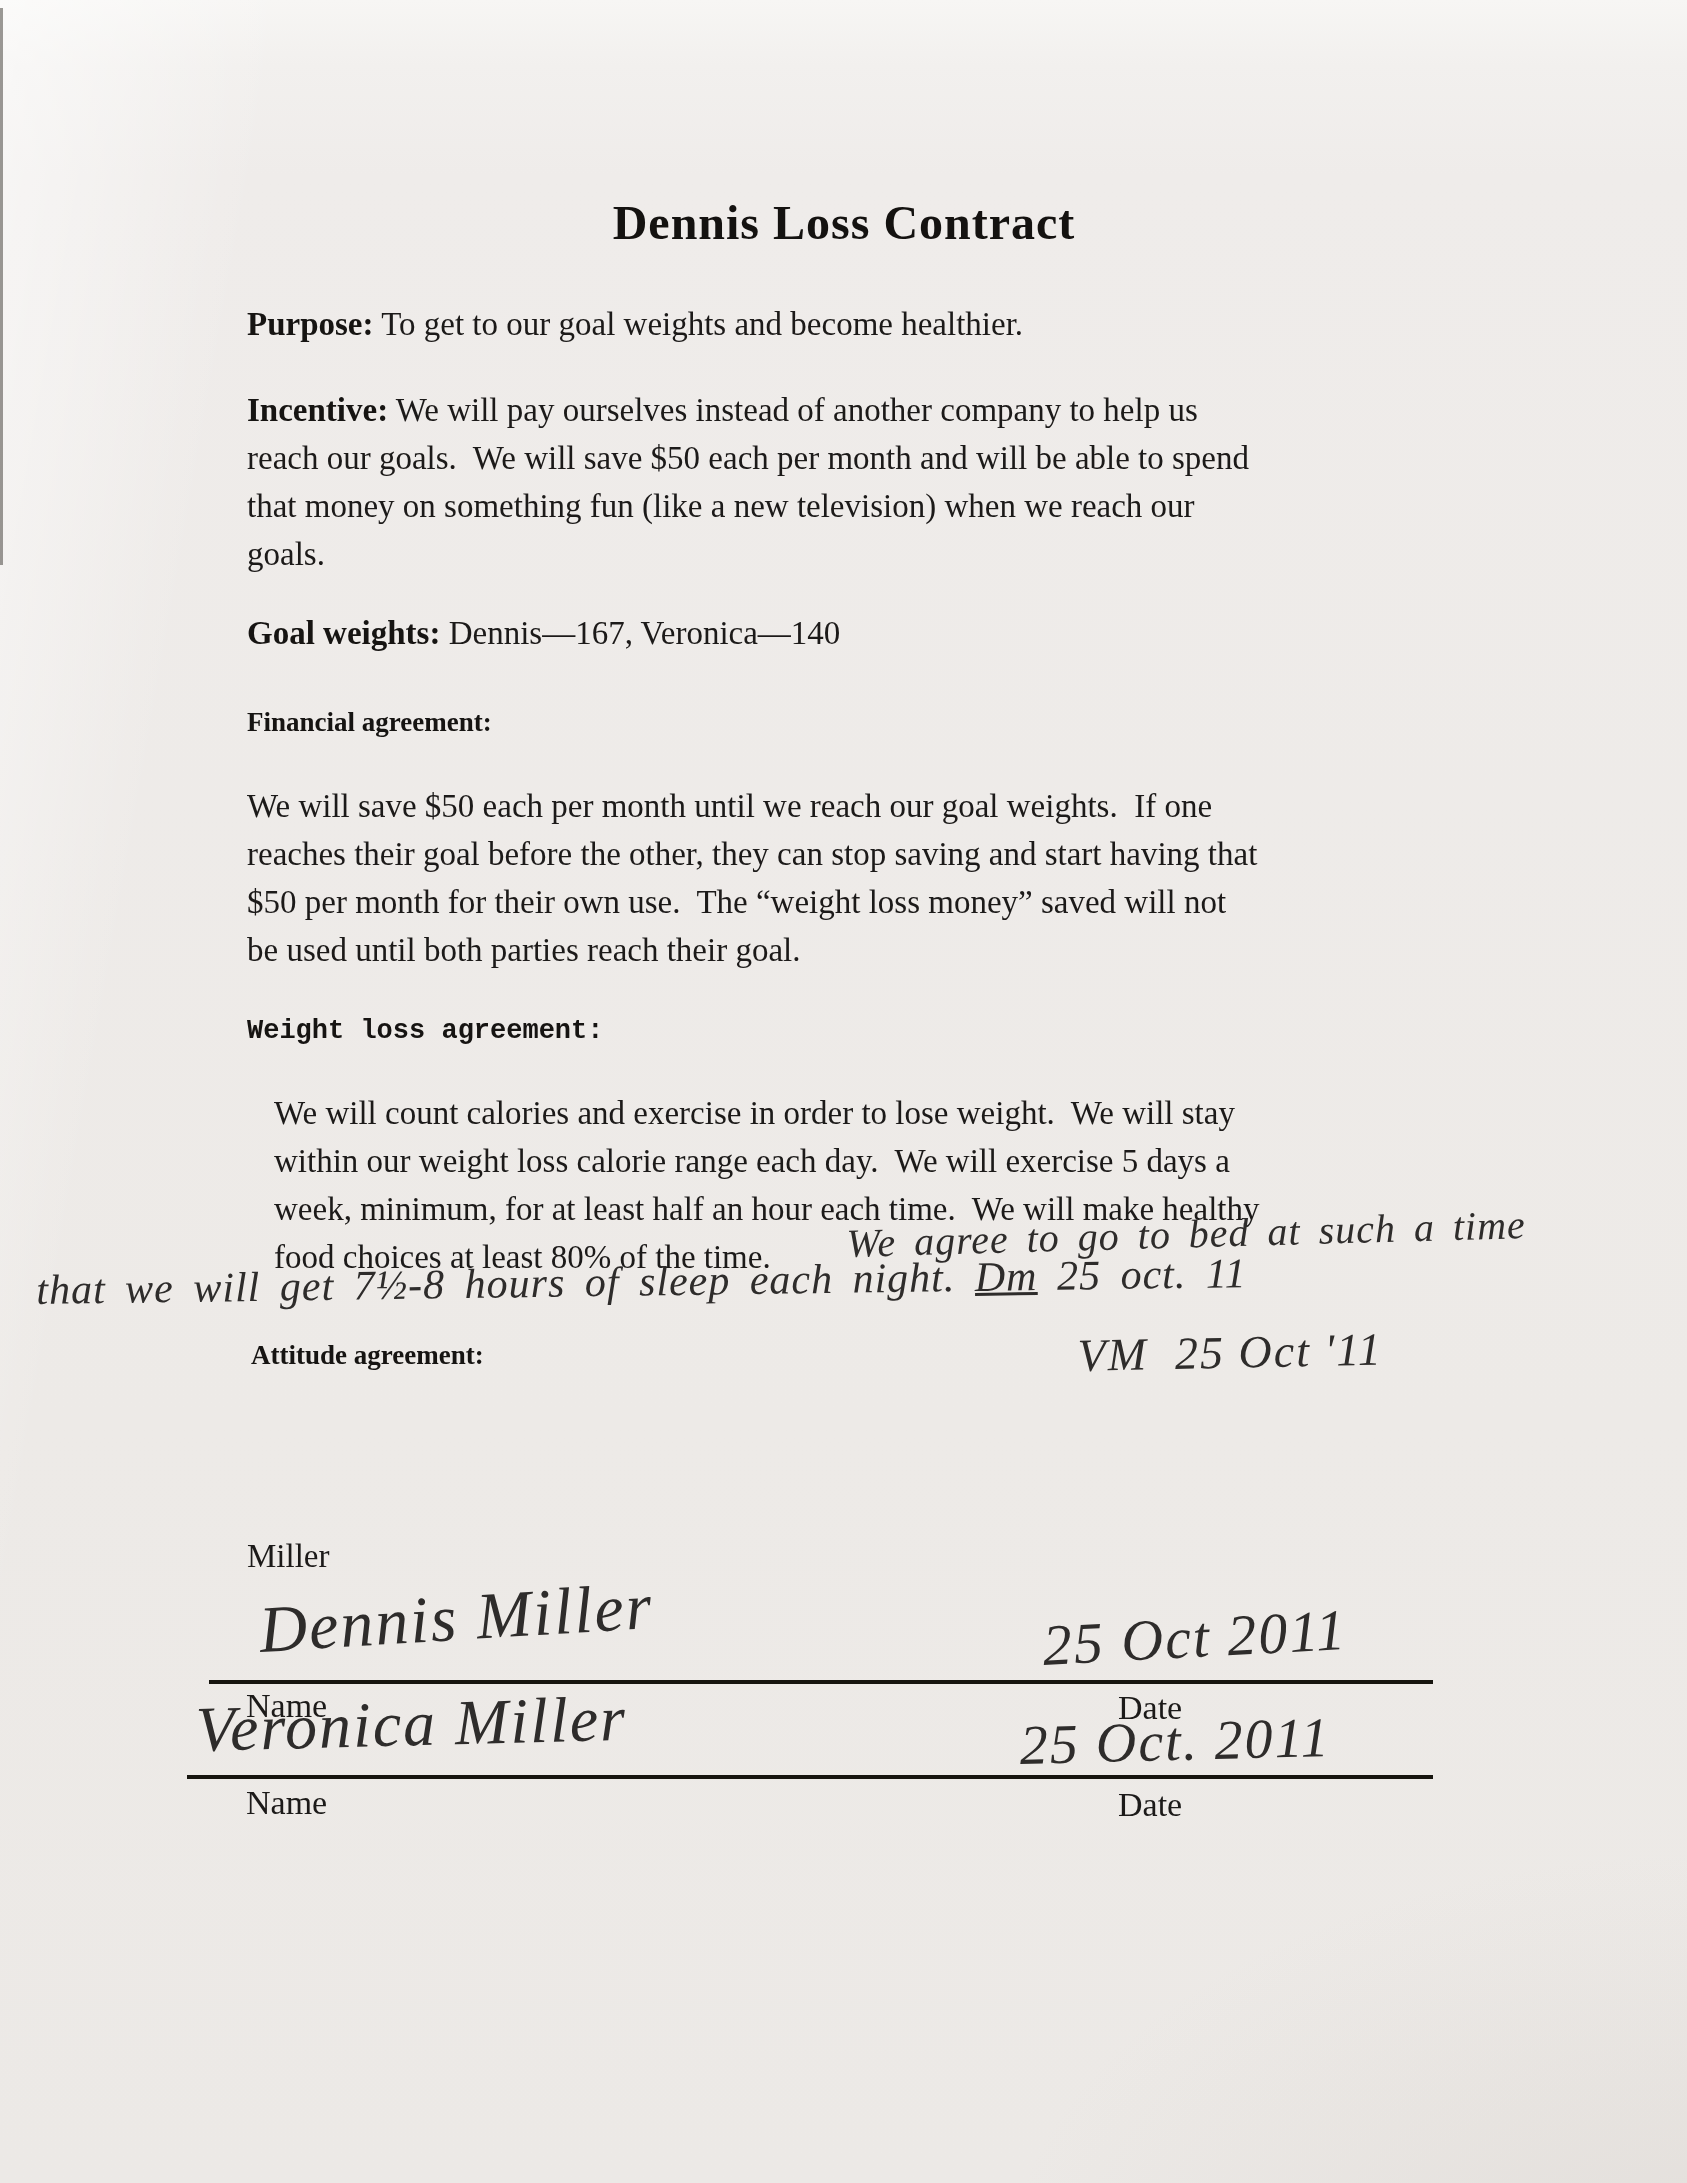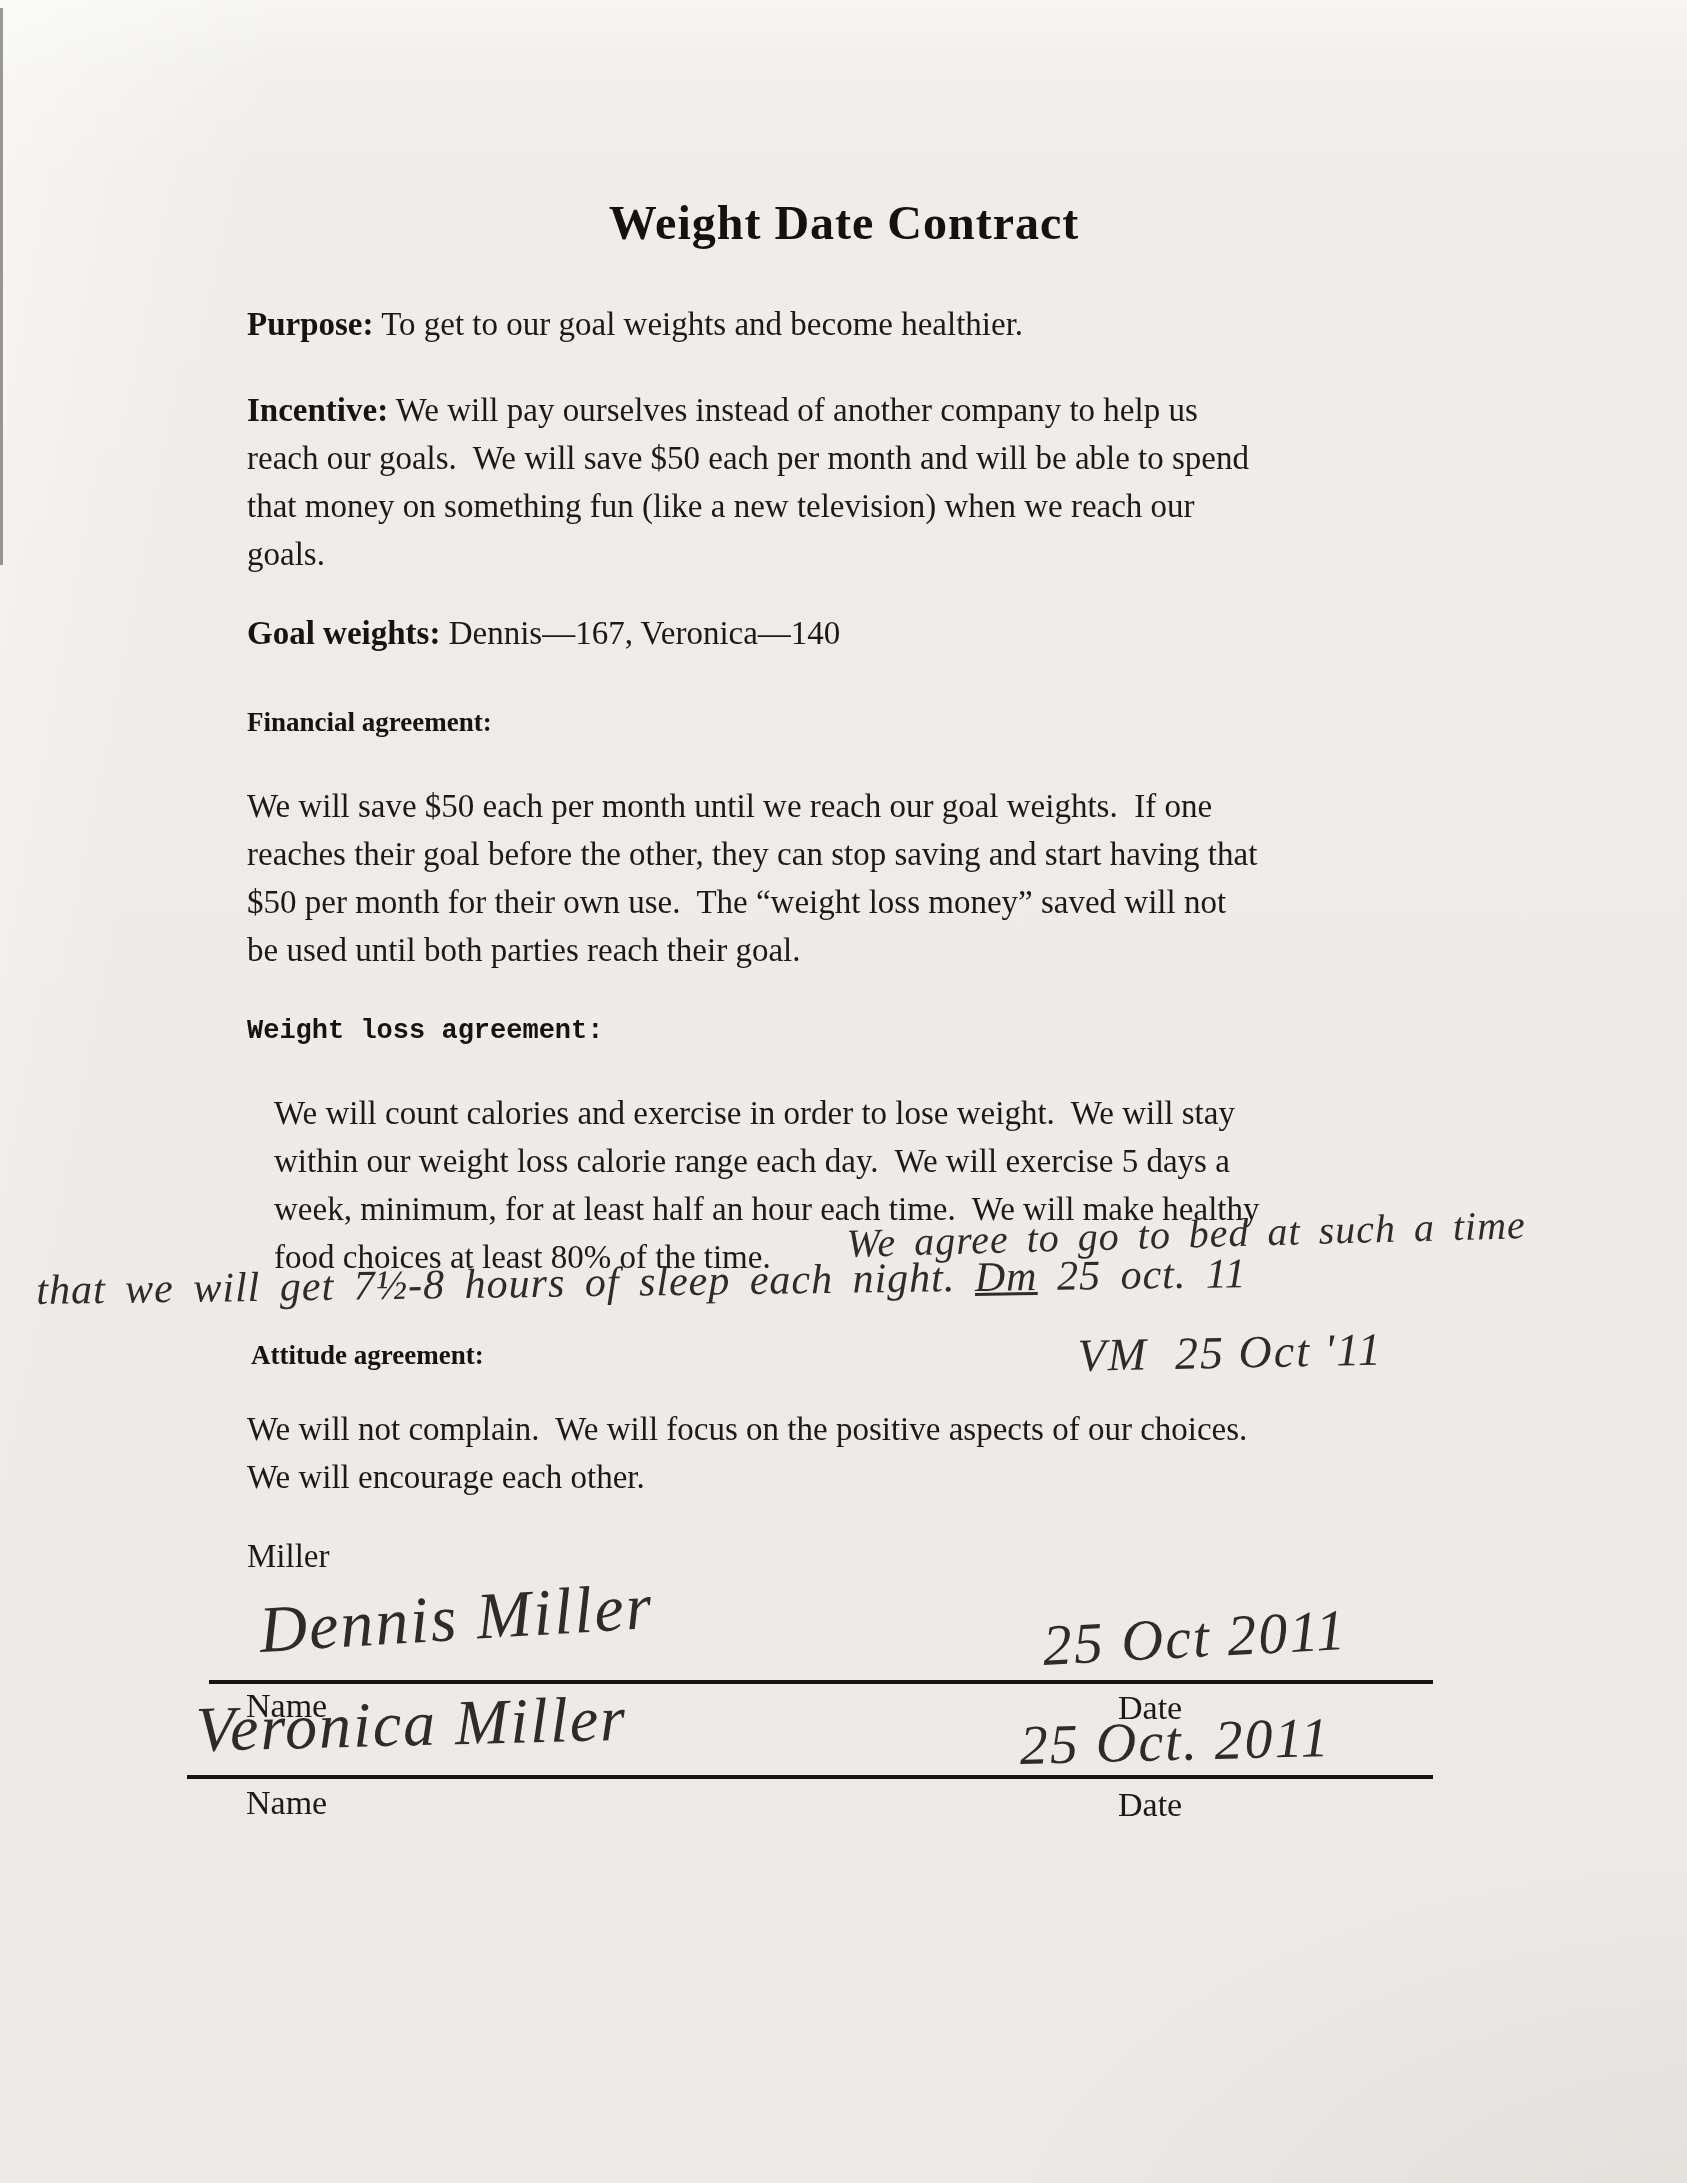--- a/index.html
+++ b/index.html
@@ -62,21 +62,21 @@
   .date1{top:1688px;left:1118px;}
   .name2{top:1783px;left:246px;}
   .date2{top:1785px;left:1118px;}
 </style>
 </head>
 <body>
 
 <div class="page">
   <div class="scan-edge"></div>
 
-  <h1 class="title">Weight Date Contract</h1>
+  <h1 class="title">Dennis Loss Contract</h1>
 
   <p class="para pos-purpose"><strong class="lead">Purpose:</strong><span> To get to our goal weights and become healthier.</span></p>
 
   <p class="para pos-incentive"><strong class="lead">Incentive:</strong><span> We will pay ourselves instead of another company to help us
 reach our goals.  We will save $50 each per month and will be able to spend
 that money on something fun (like a new television) when we reach our
 goals.</span></p>
 
   <p class="para pos-goals"><strong class="lead">Goal weights:</strong><span> Dennis—167, Veronica—140</span></p>
 
@@ -90,22 +90,20 @@
   <p class="para pos-wl-body">We will count calories and exercise in order to lose weight.  We will stay
 within our weight loss calorie range each day.  We will exercise 5 days a
 week, minimum, for at least half an hour each time.  We will make healthy
 food choices at least 80% of the time.</p>
 
   <p class="hw hw-ins1">We agree to go to bed at such a time</p>
   <p class="hw hw-ins2"><span>that we will get 7½-8 hours of sleep each night. </span><span class="underl">Dm</span><span> 25 oct. 11</span></p>
   <p class="hw hw-ins3">VM  25 Oct '11</p>
 
   <p class="heading pos-att-head">Attitude agreement:</p>
-  <p class="para pos-att-body">We will not complain.  We will focus on the positive aspects of our choices.
-We will encourage each other.</p>
 
   <p class="para pos-signed">Miller</p>
 
   <p class="hw sig1">Dennis Miller</p>
   <p class="hw hw-date1">25 Oct 2011</p>
   <div class="sig-rule rule1"></div>
   <p class="sig-label name1">Name</p>
   <p class="sig-label date1">Date</p>
 
   <p class="hw sig2">Veronica Miller</p>

